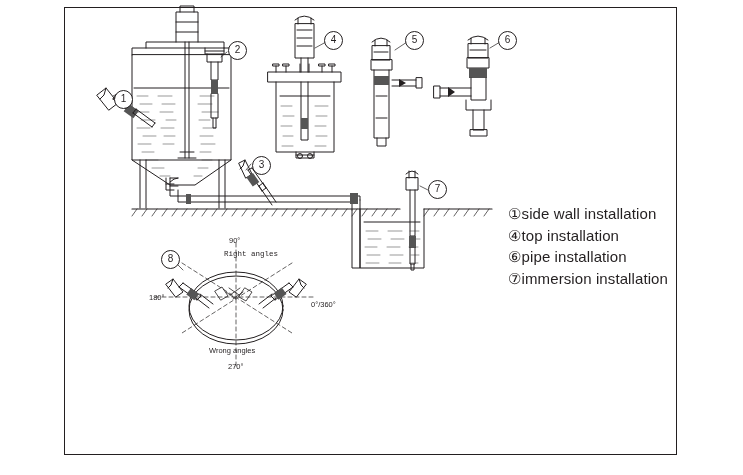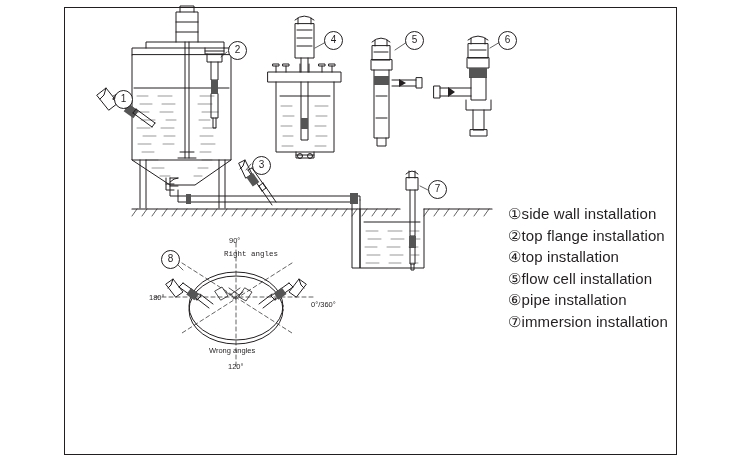--- a/index.html
+++ b/index.html
@@ -412,34 +412,28 @@
   <div class="callout" style="left:405px;top:31px;">5</div>
   <div class="callout" style="left:498px;top:31px;">6</div>
   <div class="callout" style="left:428px;top:180px;">7</div>
   <div class="callout" style="left:161px;top:250px;">8</div>
 
   <div class="dgm-label" style="left:229px;top:236px;text-align:right;">90°</div>
   <div class="dgm-label" style="left:224px;top:250px;font-family:Liberation Mono, monospace;">Right angles</div>
   <div class="dgm-label" style="left:149px;top:293px;">180°</div>
   <div class="dgm-label" style="left:298px;top:300px;padding-left:13px;">0°/360°</div>
   <div class="dgm-label" style="left:209px;top:346px;">Wrong angles</div>
-  <div class="dgm-label" style="left:228px;top:362px;">120°</div>
+  <div class="dgm-label" style="left:228px;top:362px;">270°</div>
 
   <div class="legend">
     <div class="legend-item">
       <span>①</span><span>side wall installation</span>
     </div>
     <div class="legend-item">
-      <span>②</span><span>top flange installation</span>
-    </div>
-    <div class="legend-item">
       <span>④</span><span>top installation</span>
-    </div>
-    <div class="legend-item">
-      <span>⑤</span><span>flow cell installation</span>
     </div>
     <div class="legend-item">
       <span>⑥</span><span>pipe installation</span>
     </div>
     <div class="legend-item">
       <span>⑦</span><span>immersion installation</span>
     </div>
   </div>
 
 </div>

